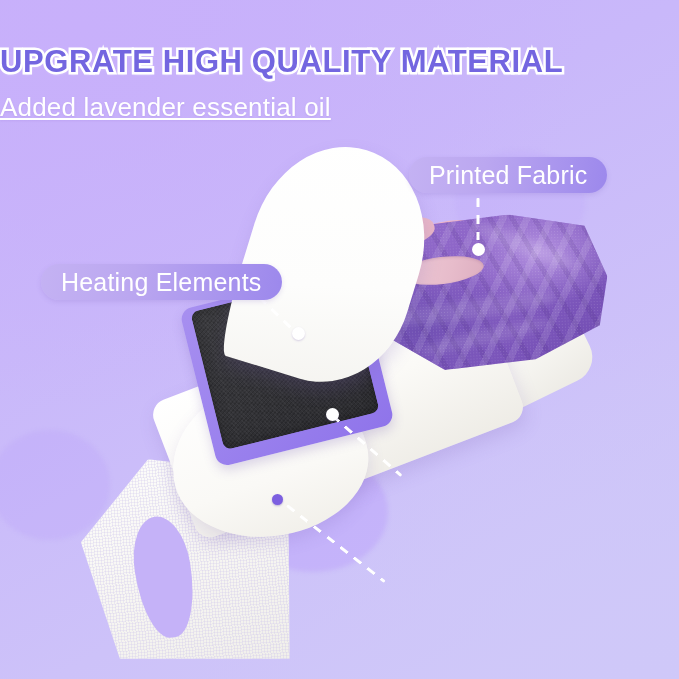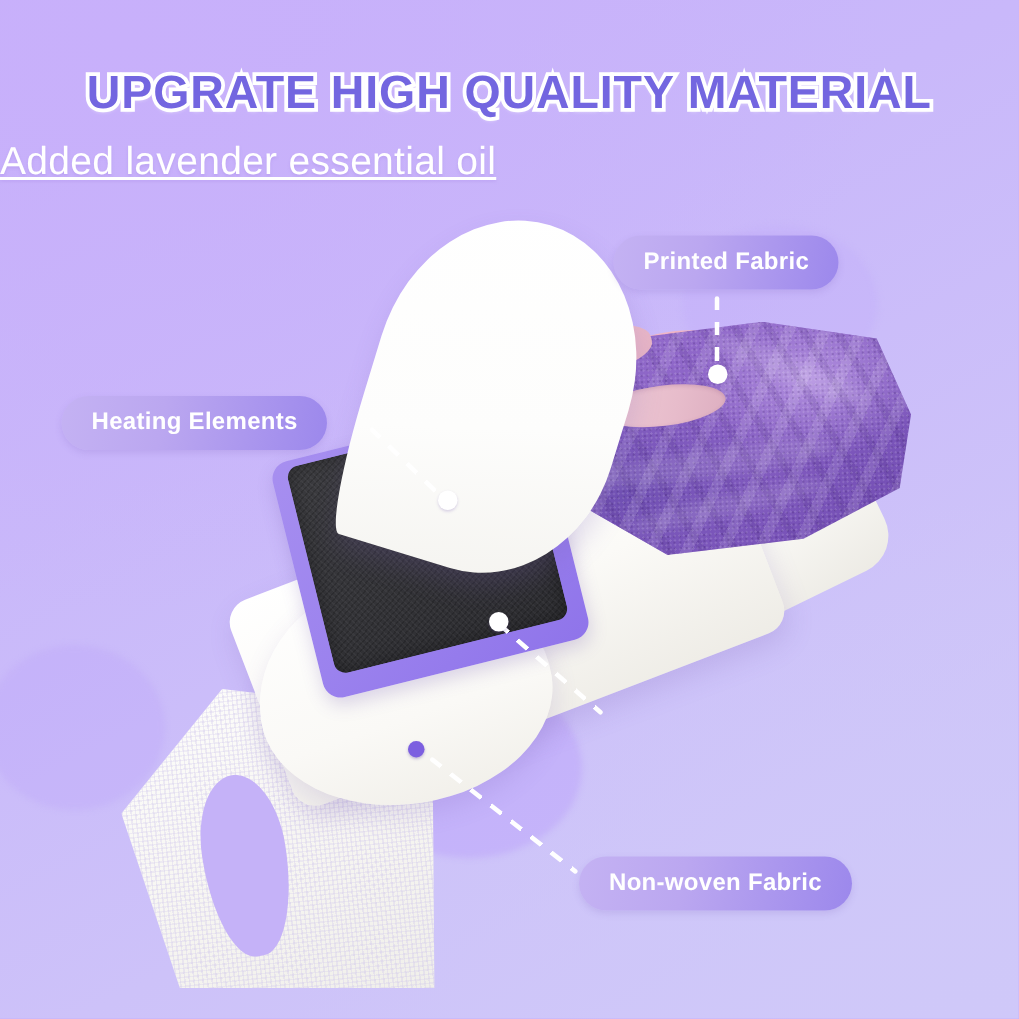--- a/index.html
+++ b/index.html
@@ -17,42 +17,42 @@
   }
 
   
   .blob{position:absolute;border-radius:50%;filter:blur(2px);}
   .blob-a{left:238px;top:452px;width:150px;height:120px;background:rgba(186,160,250,.45);}
   .blob-b{left:455px;top:150px;width:130px;height:105px;background:rgba(196,176,251,.40);}
   .blob-c{left:-10px;top:430px;width:120px;height:110px;background:rgba(190,166,250,.35);}
 
   
   .title{
-    position:absolute;left:0;right:0;top:44px;text-align:center;
+    position:absolute;left:0;right:0;top:44px;
     font-size:31px;font-weight:bold;letter-spacing:.6px;
     color:#7366e0;
     -webkit-text-stroke:5px #ffffff;
     paint-order:stroke fill;
     text-shadow:0 2px 3px rgba(255,255,255,.65);
     white-space:nowrap;
   }
   .subtitle{
     position:absolute;left:0;right:0;top:92px;text-align:left;
     font-size:26px;color:#ffffff;font-weight:400;letter-spacing:.2px;
     text-shadow:0 1px 2px rgba(150,120,220,.25);
     white-space:nowrap;
     text-decoration:underline;
   }
 
   
   .pill{
     position:absolute;display:flex;align-items:center;justify-content:center;
     height:36px;border-radius:18px;
     background:linear-gradient(100deg,#c4b2f3 0%,#bba7f0 38%,#9c88ec 100%);
-    color:#ffffff;font-size:16px;font-weight:bold;letter-spacing:.2px;
+    color:#ffffff;font-size:25px;font-weight:normal;letter-spacing:.2px;
     box-shadow:0 2px 5px rgba(120,95,190,.18);
     white-space:nowrap;padding:0 20px;text-align:center;
   }
   .pill-printed  {left:409px;top:157px;}
   .pill-heating  {left:41px;top:264px;}
   .pill-lavender {left:416px;top:475px;}
   .pill-nonwoven {left:386px;top:571px;}
 
   
   .lead{position:absolute;transform-origin:0 50%;height:3px;border-radius:2px;
@@ -229,15 +229,14 @@
   <div class="lead" style="left:332px;top:414px;width:92px;transform:rotate(41deg);"></div>
   <div class="dot" style="left:326px;top:408px;"></div>
 
   <div class="lead" style="left:287px;top:504px;width:124px;transform:rotate(38deg);"></div>
 
   <div class="title">UPGRATE HIGH QUALITY MATERIAL</div>
   <div class="subtitle">Added lavender essential oil</div>
 
   <div class="pill pill-printed">Printed Fabric</div>
   <div class="pill pill-heating">Heating Elements</div>
-  <div class="pill pill-nonwoven">Non-woven Fabric</div>
 
 </div>
 
 </body></html>

